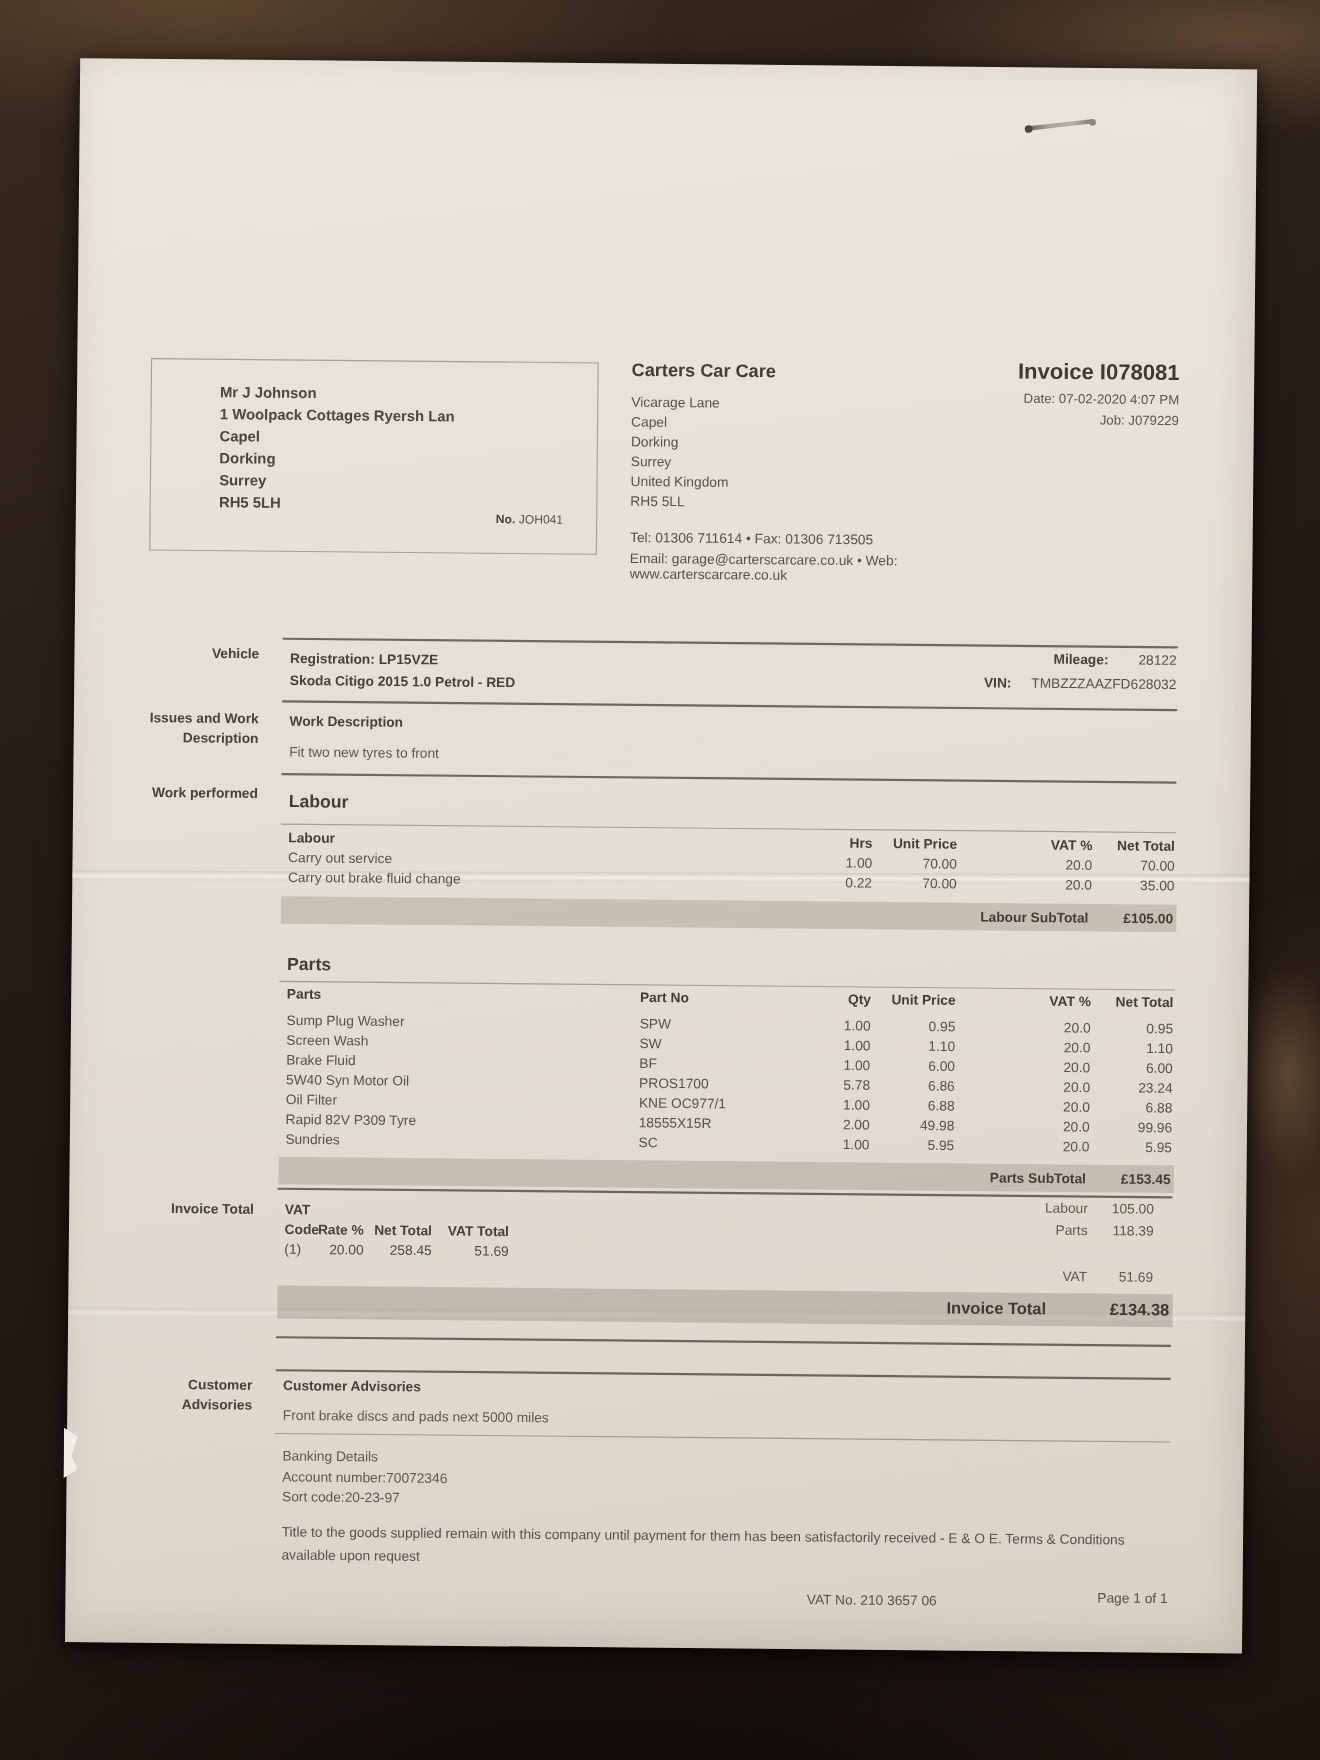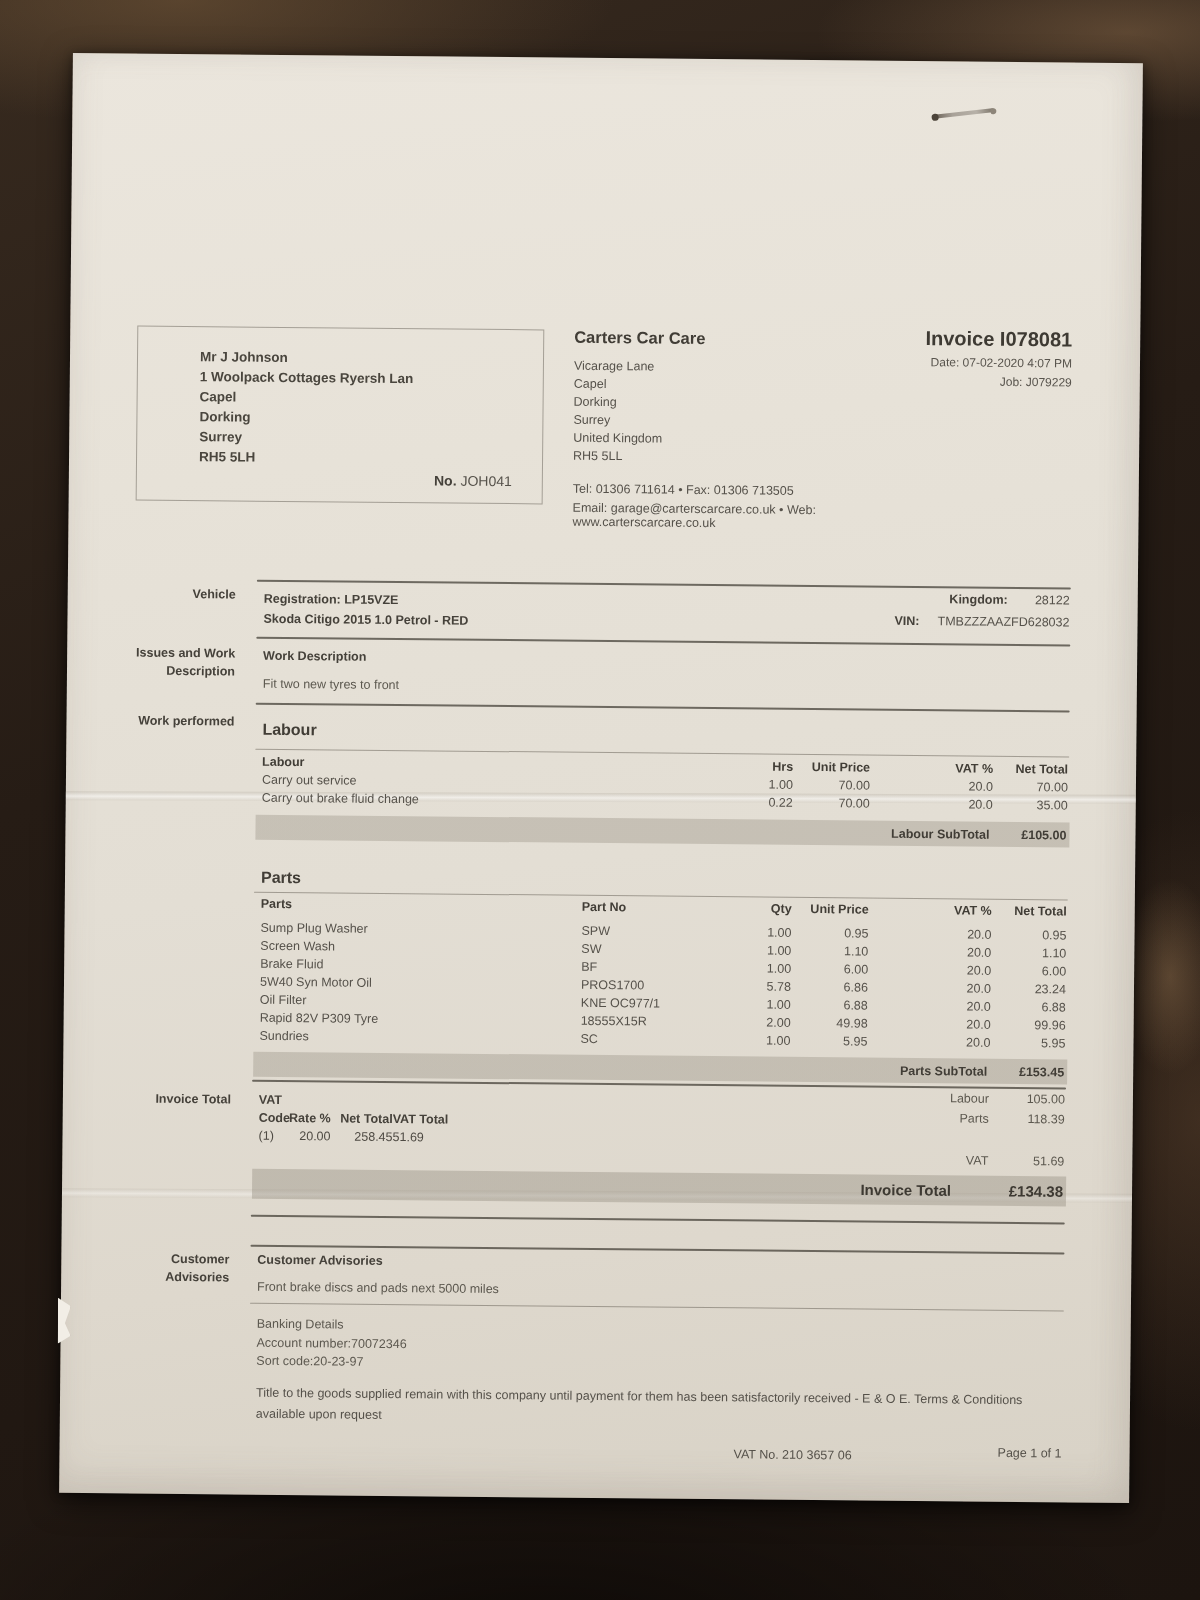--- a/index.html
+++ b/index.html
@@ -26,21 +26,21 @@
   .paper *{position:absolute;box-sizing:border-box;}
   .b{font-weight:700;color:#45413a;}
   .soft{color:#5c584f;}
   .hr{left:189px;width:814px;height:2px;background:rgba(62,58,50,0.72);border-radius:1px;}
   .hr.light{height:1px;background:rgba(95,90,80,0.50);}
   .sec-label{left:0;width:168px;text-align:right;font-weight:700;color:#45413a;line-height:1.45;white-space:pre-line;}
   
   .addr-box{left:67px;top:272px;width:407px;height:175px;border:1px solid rgba(110,104,94,0.55);}
   .addr-lines{left:62px;top:20px;width:330px;font-size:13.5px;font-weight:700;color:#4a463e;line-height:20px;position:absolute;}
   .addr-lines div{position:static;}
-  .addr-no{right:30px;bottom:14px;font-size:14px;color:#55514a;margin-top:24px;}
+  .addr-no{right:30px;bottom:24px;font-size:11px;color:#55514a;margin-top:24px;}
   
   .company{left:504px;top:270px;width:330px;}
   .company-name{position:static;font-size:16.5px;font-weight:700;color:#413d36;}
   .company-addr{position:static;margin-top:10px;line-height:18px;color:#55514a;}
   .company-addr div{position:static;}
   .company-tel{position:static;margin-top:17px;color:#55514a;}
   .company-email{position:static;margin-top:5px;color:#55514a;}
   
   .inv-head{left:700px;top:266px;width:302px;text-align:right;}
   .inv-title{position:static;font-size:20px;font-weight:700;color:#3e3a33;}
@@ -72,25 +72,25 @@
   .band.total .band-label{right:115px;font-size:15px;color:#3d3932;}
   .band.total .band-value{font-size:15px;color:#3d3932;}
   .sec-title{left:196px;font-size:16px;font-weight:700;color:#413d36;}
   
   .vat-mini{left:196px;width:420px;}
   .vat-mini .vrow{position:static;display:flex;height:18px;}
   .vat-mini span{position:static;}
   .v-code{width:26px;}
   .v-rate{width:46px;text-align:right;}
   .v-net{width:62px;text-align:right;}
-  .v-vtot{width:70px;}
+  .v-vtot{width:70px;text-align:right;}
   
   .sum-row{right:68px;width:260px;height:16px;color:#5c584f;}
   .sum-label{right:76px;top:0;}
-  .sum-value{right:0;top:0;}
+  .sum-value{right:16px;top:0;}
   
   .terms{left:196px;top:1328px;width:810px;line-height:21px;color:#55514a;}
   .vat-no{left:674px;top:1388px;color:#55514a;}
   .page-no{right:68px;top:1384px;color:#55514a;}
   
   .staple{left:862px;top:50px;width:60px;height:4px;
     background:linear-gradient(to right,#6b6257,#a8a198 30%,#b7b1a8 70%,#7a7267);
     border-radius:2px;transform:rotate(-7deg);}
   .staple::before{content:"";position:absolute;left:-3px;top:-1px;width:7px;height:7px;border-radius:50%;background:#4c443a;}
   .staple::after{content:"";position:absolute;right:-2px;top:0;width:6px;height:6px;border-radius:50%;background:#8d8579;}
@@ -141,21 +141,21 @@
     <div class="inv-title">Invoice I078081</div>
     <div class="inv-sub">Date: 07-02-2020 4:07 PM</div>
     <div class="inv-sub">Job: J079229</div>
   </div>
 
   <div class="hr" style="top:525px"></div>
   <div class="sec-label" style="top:531px">Vehicle</div>
   <div class="b" style="left:196px;top:537px">Registration: LP15VZE</div>
   <div class="b" style="left:196px;top:557px">Skoda Citigo  2015 1.0 Petrol - RED</div>
   <div class="kv" style="top:531px">
-    <span class="kv-label">Kingdom:</span>
+    <span class="kv-label">Mileage:</span>
     <span class="kv-value w-mil">28122</span>
   </div>
   <div class="kv" style="top:553px">
     <span class="kv-label">VIN:</span>
     <span class="kv-value w-vin">TMBZZZAAZFD628032</span>
   </div>
 
   <div class="hr" style="top:582px"></div>
   <div class="sec-label" style="top:590px">Issues and Work
 Description</div>

